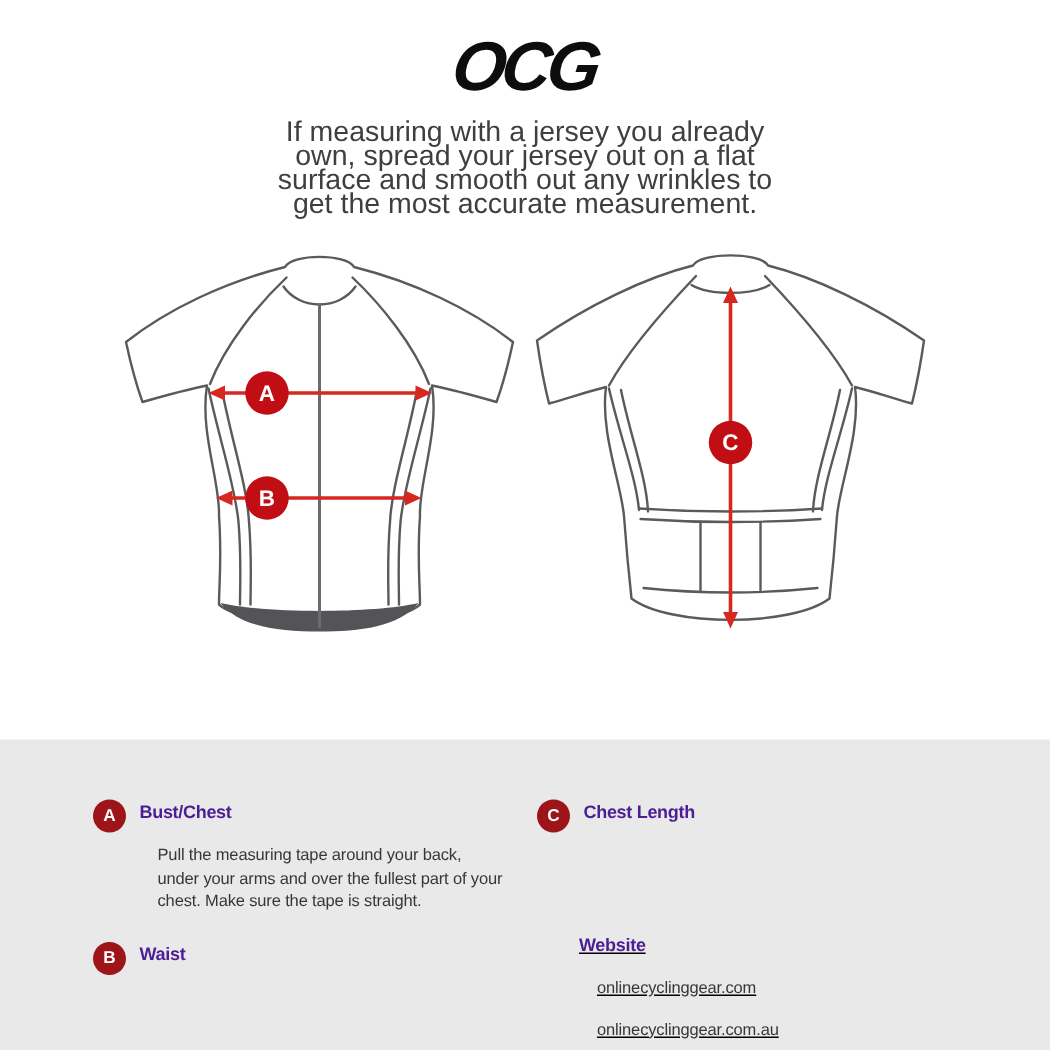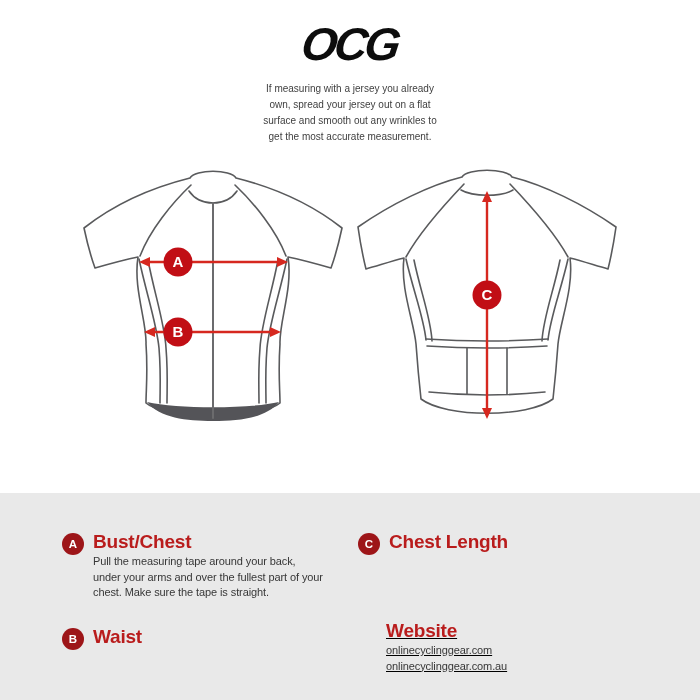--- a/index.html
+++ b/index.html
@@ -10,40 +10,40 @@
   .logo {
     position:absolute; top:20px; left:0; width:700px; text-align:center;
   }
   .logo span {
     display:inline-block; transform:skewX(-8deg);
     font-weight:900; font-style:italic; font-size:46px; letter-spacing:-3px;
     color:#0d0d0d; line-height:48px;
   }
   .intro {
     position:absolute; top:81px; left:0; width:700px; text-align:center;
-    font-size:10px; line-height:16px; color:#3f3f3f; white-space:pre-line;
+    font-size:19px; line-height:16px; color:#3f3f3f; white-space:pre-line;
   }
   .diagram-svg { position:absolute; left:0; top:0; }
   .footer-panel {
     position:absolute; left:0; top:493px; width:700px; height:207px;
     background:#e9e9e9;
   }
   .legend-item { position:absolute; display:flex; gap:9px; }
   .badge {
     width:22px; height:22px; border-radius:50%; background:#9d1518;
     color:#ffffff; font-size:11.5px; font-weight:bold;
     display:flex; align-items:center; justify-content:center;
     flex:0 0 auto; margin-top:1px;
   }
   .legend-content h3 {
-    margin:0 0 3px 0; font-size:19px; line-height:19px; color:#b91c1c;
+    margin:0 0 3px 0; font-size:12px; line-height:19px; color:#4c1d95;
     letter-spacing:-0.2px; font-weight:bold;
   }
   .legend-content p {
-    margin:0; font-size:11px; line-height:15.5px; color:#373737;
+    margin:12px; font-size:11px; line-height:15.5px; color:#373737;
     white-space:pre-line; letter-spacing:-0.1px;
   }
   .legend-content p.url { line-height:15.5px; }
 </style>
 </head>
 <body>
 
 <div class="canvas">
 
   <div class="logo">

